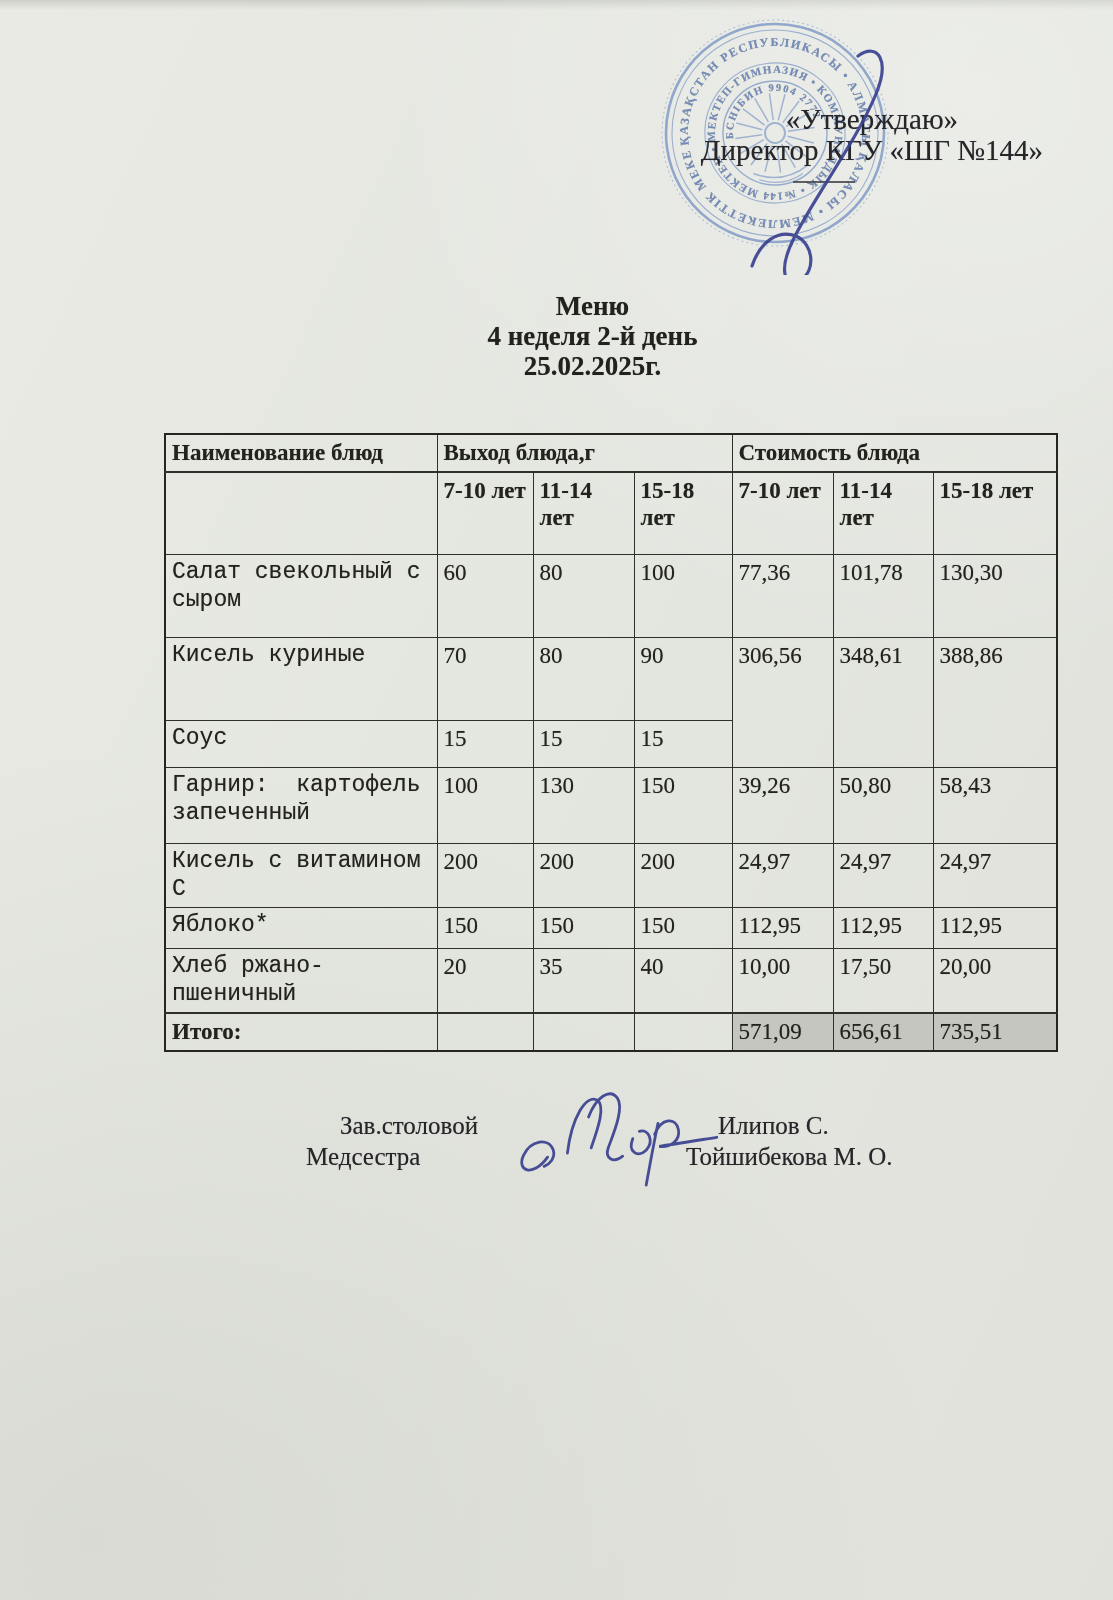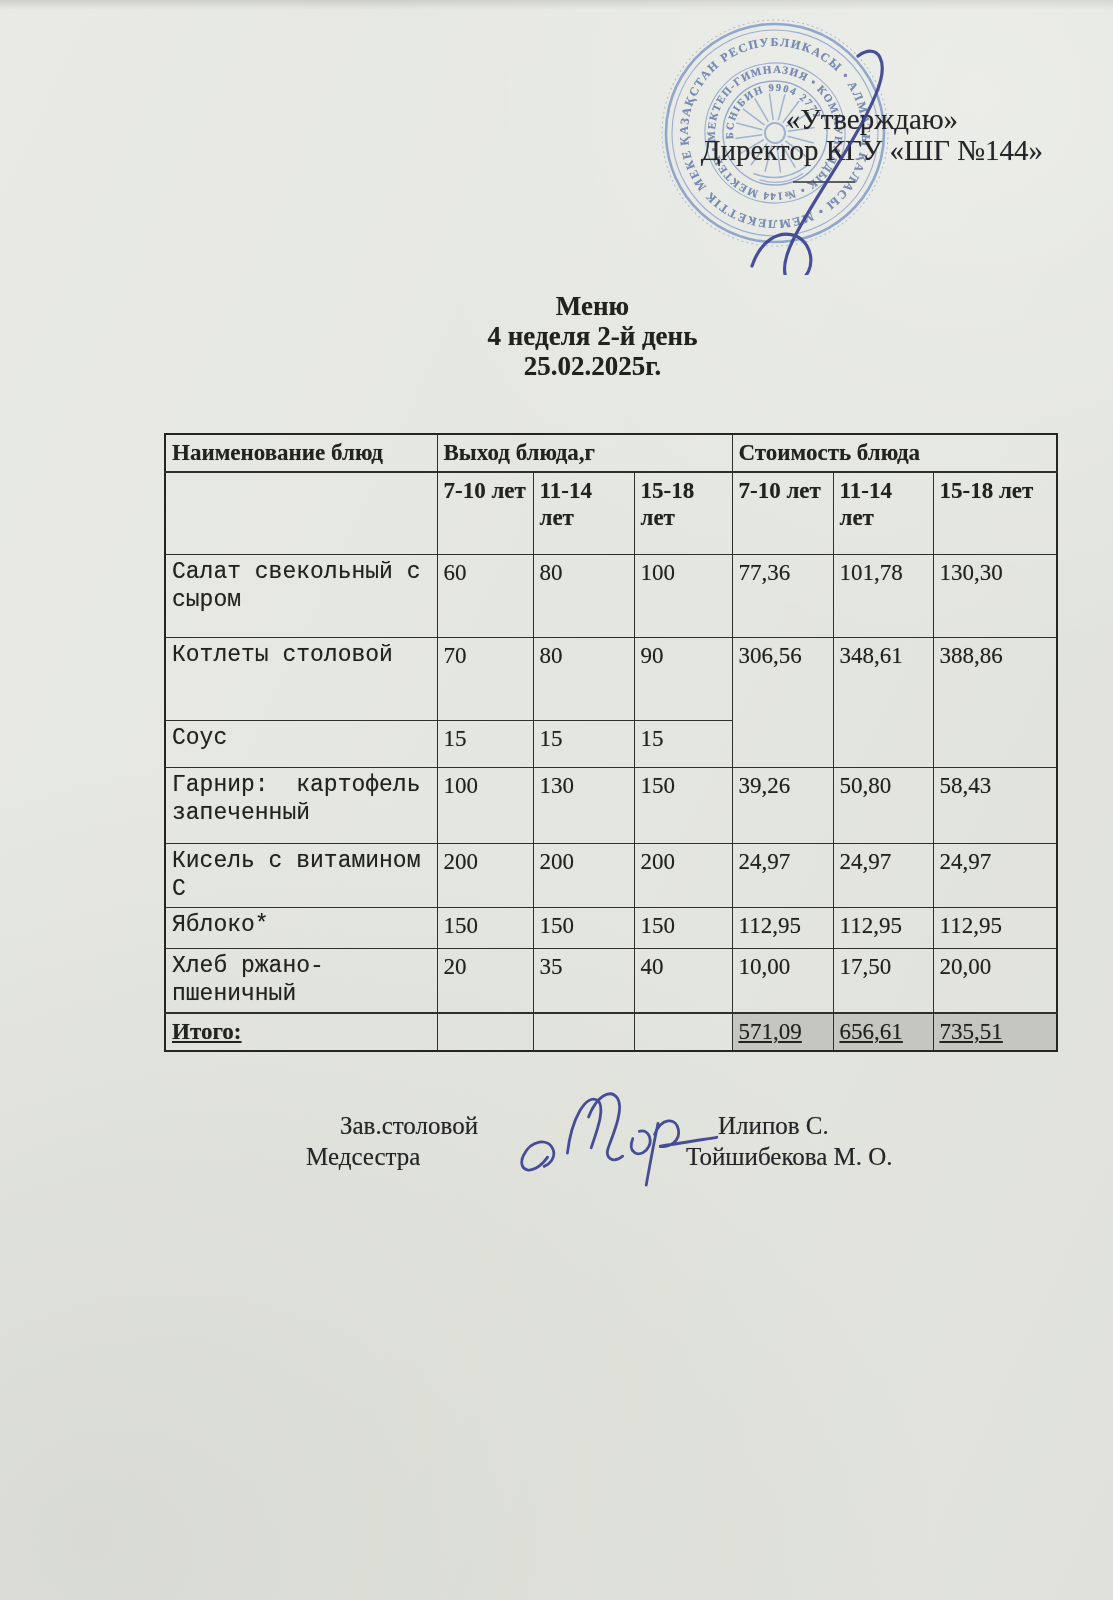--- a/index.html
+++ b/index.html
@@ -53,21 +53,21 @@
   tr.hdr2 th{font-weight:bold;}
   th.group-p{text-align:center;}
   td.name{white-space:pre-wrap;font-family:Liberation Mono, monospace;}
   td.wt-deep{padding-top:27px;}
   td.wt-mid{padding-top:22px;}
   tr.total td{border-top-width:2.4px;}
   tr.total .lbl{font-weight:bold;}
   tr.total .shade{background:#c6c6c1;}
   
   tr.h29{height:29px;} tr.h78{height:83px;} tr.h47{height:47px;}
-  tr.h76{height:76px;} tr.h41{height:41px;} tr.h44{height:44px;} tr.h46{height:36px;text-decoration:underline;}
+  tr.h76{height:76px;} tr.h41{height:41px;} tr.h44{height:44px;} tr.h46{height:36px;}
   
   .f-line{position:absolute;font-size:25px;color:#26262a;margin-top:16px;}
 </style>
 </head>
 <body>
 
 <div class="page">
 
   <svg class="stamp" width="246" height="258" viewBox="0 0 246 258">
     <g transform="rotate(-8 123 129)">
@@ -149,21 +149,21 @@
         <td class="name">Салат свекольный с сыром</td>
         <td class="wt-deep">60</td>
         <td class="wt-deep">80</td>
         <td class="wt-deep">100</td>
         <td>77,36</td>
         <td>101,78</td>
         <td>130,30</td>
       </tr>
 
       <tr class="h78">
-        <td class="name">Котлеты столовой</td>
+        <td class="name">Кисель куриные</td>
         <td class="wt-deep">70</td>
         <td class="wt-deep">80</td>
         <td class="wt-deep">90</td>
         <td rowspan="2">306,56</td>
         <td rowspan="2">348,61</td>
         <td rowspan="2">388,86</td>
       </tr>
 
       <tr class="h47">
         <td class="name">Соус</td>

